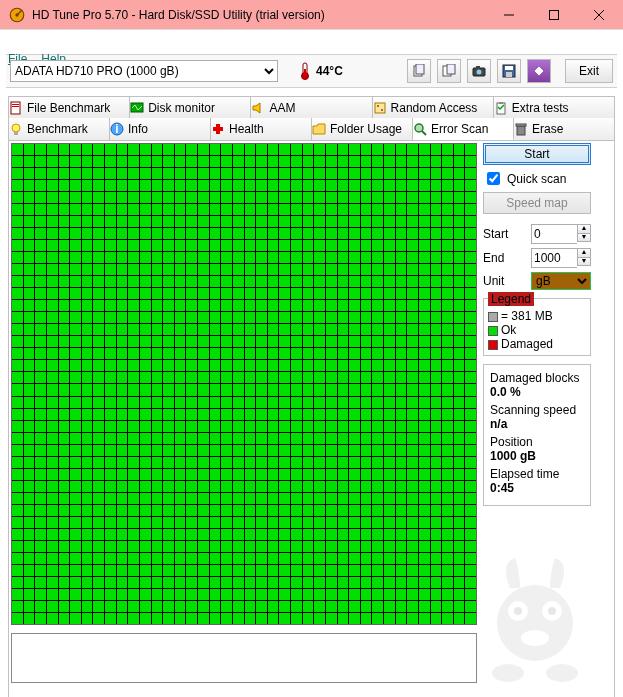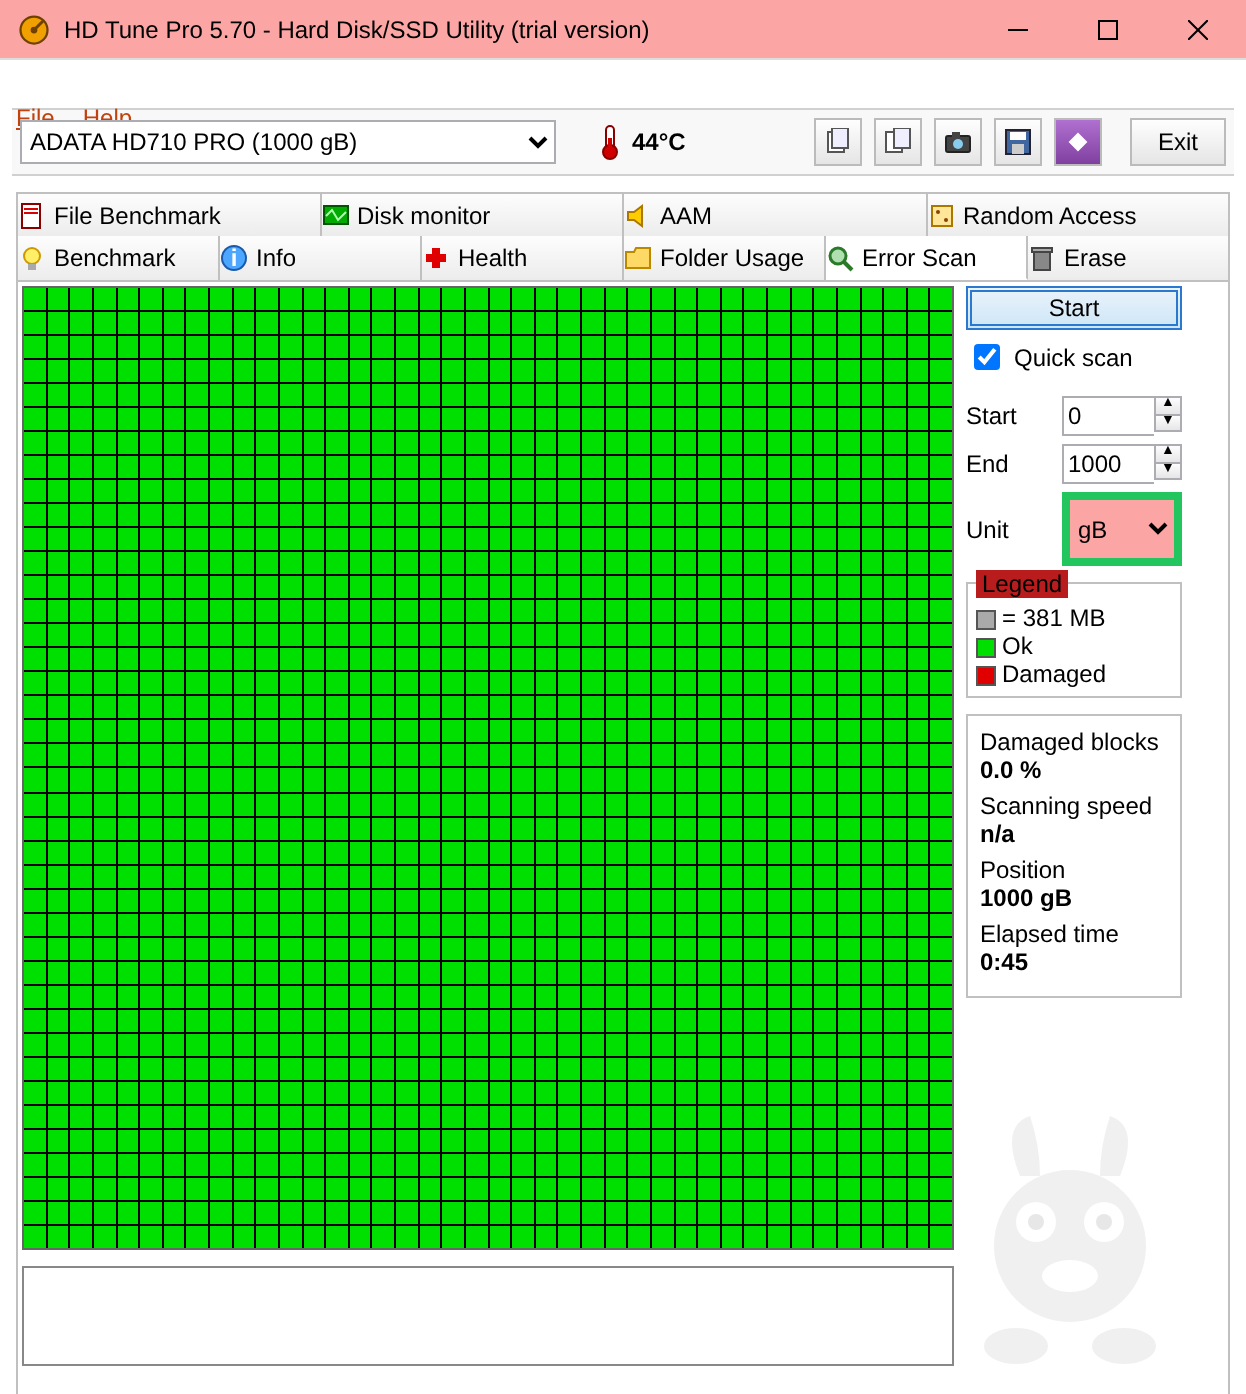--- a/index.html
+++ b/index.html
@@ -2,21 +2,21 @@
 <html><head>
 <meta charset="utf-8">
 <style>
 * { box-sizing: border-box; font-family: 'Segoe UI', Tahoma, sans-serif; font-size: 12px; }
 body { margin: 0; background: #fff; width: 623px; height: 697px; overflow: hidden; }
 .titlebar { height: 30px; background: #fca5a5; display: flex; align-items: center; padding: 0 2px; border-bottom: 1px solid #ddd; }
 .titlebar .icon { width: 18px; height: 18px; margin: 0 6px; }
 .titlebar .title { flex: 1; font-size: 12px; color: #000; }
 .titlebar .winbtn { width: 45px; height: 28px; display: flex; align-items: center; justify-content: center; color: #000; }
 .menubar { height: 22px; display: flex; align-items: center; padding: 0 8px; gap: 14px; }
-.menubar .menu { color: #c2410c; cursor: default; margin-top: 36px; }
+.menubar .menu { color: #0f766e; cursor: default; margin-top: 36px; }
 .menubar .menu u { text-decoration: underline; }
 .toolbar { height: 34px; border-top: 1px solid #d0d0d0; border-bottom: 1px solid #d0d0d0; margin: 2px 6px 0 6px; display: flex; align-items: center; padding: 0 4px; gap: 4px; background:#f8f8f8; }
 .toolbar select { width: 268px; height: 22px; background:#fff; border:1px solid #abadb3; }
 .temp-box { display: flex; align-items: center; gap: 4px; margin-left: 16px; }
 .temp { font-weight: bold; }
 .tbtn { width: 24px; height: 24px; border: 1px solid #bbb; background: linear-gradient(#fefefe,#e5e5e5); display: flex; align-items: center; justify-content: center; margin-left: 2px; }
 .tbtn.purple { background: linear-gradient(#b070d0,#8040a0); }
 .exitbtn { width: 48px; height: 24px; border: 1px solid #bbb; background: linear-gradient(#fefefe,#e5e5e5); margin-left: 10px; font-size:12px; }
 .spacer { flex: 1; }
 .tab-area { margin: 8px 8px 0 8px; }
@@ -28,21 +28,21 @@
 .tab-content { border: 1px solid #c0c0c0; height: 558px; background: #fff; padding: 2px; display: flex; gap: 6px; position: relative; }
 .grid-wrap { display: flex; flex-direction: column; }
 .grid { width: 466px; height: 482px; border: 1px solid #666; display: grid; grid-template-columns: repeat(40, 1fr); grid-template-rows: repeat(40, 1fr); background: #000; gap: 1px; padding:0; }
 .grid div { background: #00e000; }
 .empty-box { width: 466px; height: 50px; border: 1px solid #888; margin-top: 8px; background:#fff; }
 .side { width: 108px; display: flex; flex-direction: column; gap: 4px; }
 .side .btn { height: 22px; border: 1px solid #2a79ce; background: linear-gradient(#eaf3fb,#cde6f7); font-size: 12px; }
 .side .btn.disabled { color: #888; border-color:#bbb; background:linear-gradient(#f4f4f4,#e4e4e4); }
 .side label { display: flex; align-items: center; gap: 4px; }
 .field-row { display: flex; align-items: center; justify-content: space-between; }
-.field-row select { width: 60px; height: 37px; border:4px solid #22c55e; background:#fca5a5; }
+.field-row select { width: 60px; height: 18px; border:1px solid #22c55e; background:#a16207; }
 .legend { border: 1px solid #c0c0c0; padding: 4px; margin-top: 4px; }
 .legend-title { position: relative; top: -11px; background: #b91c1c; padding: 0 3px; display: inline-block; }
 .legend-body { margin-top: -8px; font-size: 11px; }
 .sq { display: inline-block; width: 10px; height: 10px; border: 1px solid #555; vertical-align: middle; margin-right: 3px; }
 .sq.grey { background: #aaa; }
 .sq.green { background: #00e000; }
 .sq.red { background: #e00000; }
 .stats { border: 1px solid #c0c0c0; padding: 6px; margin-top: 4px; font-size: 11px; }
 .stats .v { text-align: left; font-weight: bold; margin-bottom: 4px; }
 .mascot { position: absolute; right: 4px; bottom: 4px; opacity: 0.12; pointer-events:none; }
@@ -155,20 +155,28 @@
         <span>AAM</span>
       </div>
     <div class="tab">
         <svg class="tab-ico">
           <rect x="2" y="2" width="10" height="10" fill="#ffe699" stroke="#aa7700"></rect>
           <circle cx="5" cy="5" r="1" fill="#840"></circle>
           <circle cx="9" cy="9" r="1" fill="#840"></circle>
         </svg>
         <span>Random Access</span>
       </div>
+    <div class="tab">
+        <svg class="tab-ico">
+          <rect x="3" y="2" width="8" height="11" fill="#fff" stroke="#666"></rect>
+          <rect x="5" y="1" width="4" height="2" fill="#888"></rect>
+          <path d="M4 6 L6 8 L10 4" fill="none" stroke="#0a0" stroke-width="1.5"></path>
+        </svg>
+        <span>Extra tests</span>
+      </div>
   </div>
   <div class="tab-row">
     <div class="tab row2">
         <svg class="tab-ico">
           <circle cx="7" cy="6" r="4" fill="#ffee66" stroke="#cc9900"></circle>
           <rect x="5" y="10" width="4" height="3" fill="#aaa"></rect>
         </svg>
         <span>Benchmark</span>
       </div>
     <div class="tab row2">
@@ -1813,20 +1821,21 @@
         </div>
       <div class="empty-box"></div>
     </div>
 
     <div class="side">
       <button class="btn" style="outline:1px solid #2a79ce; outline-offset:-3px;">Start</button>
       <label>
           <input type="checkbox" checked="" style="">
           <span>Quick scan</span>
         </label>
+      <button class="btn disabled">Speed map</button>
 
       <div class="field-row" style="margin-top:6px;">
         <span>Start</span>
         <div class="numwrap">
             <input value="0" style="">
             <div class="spin">
               <div>▲</div>
               <div>▼</div>
             </div>
           </div>

